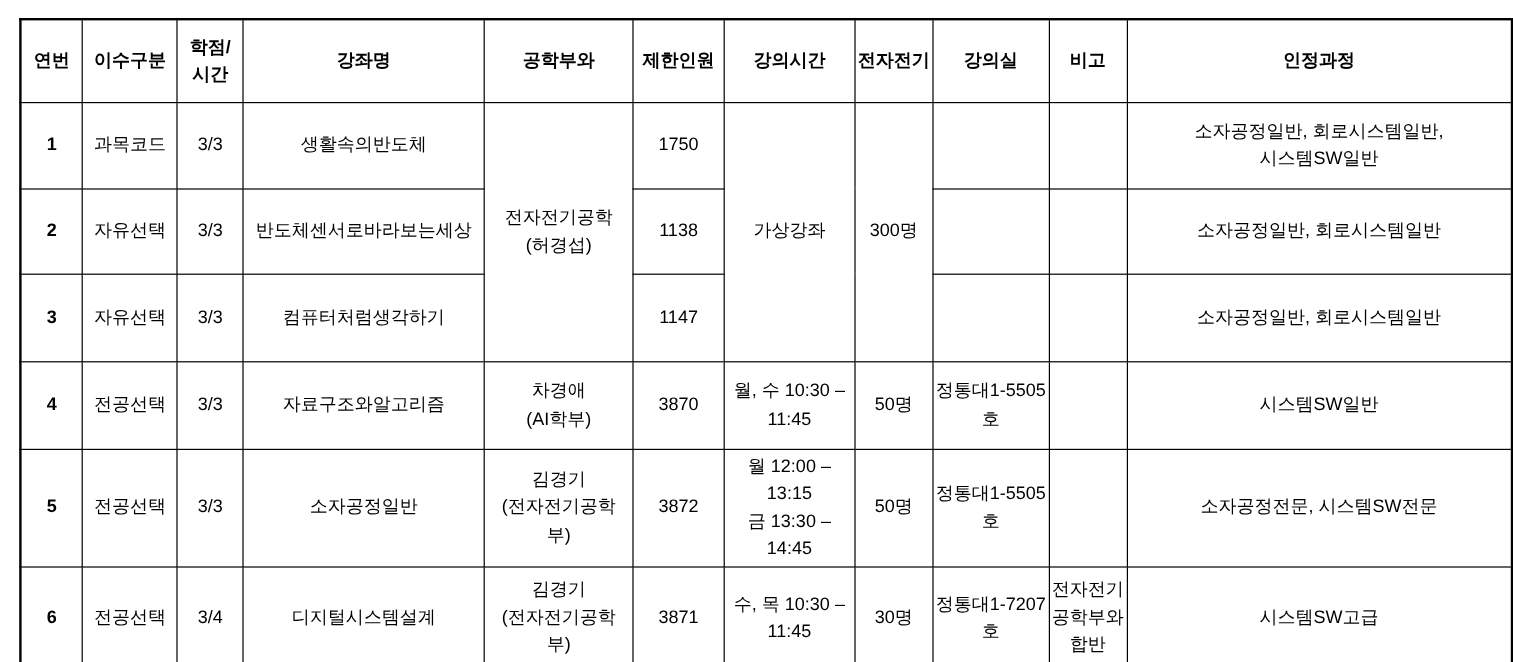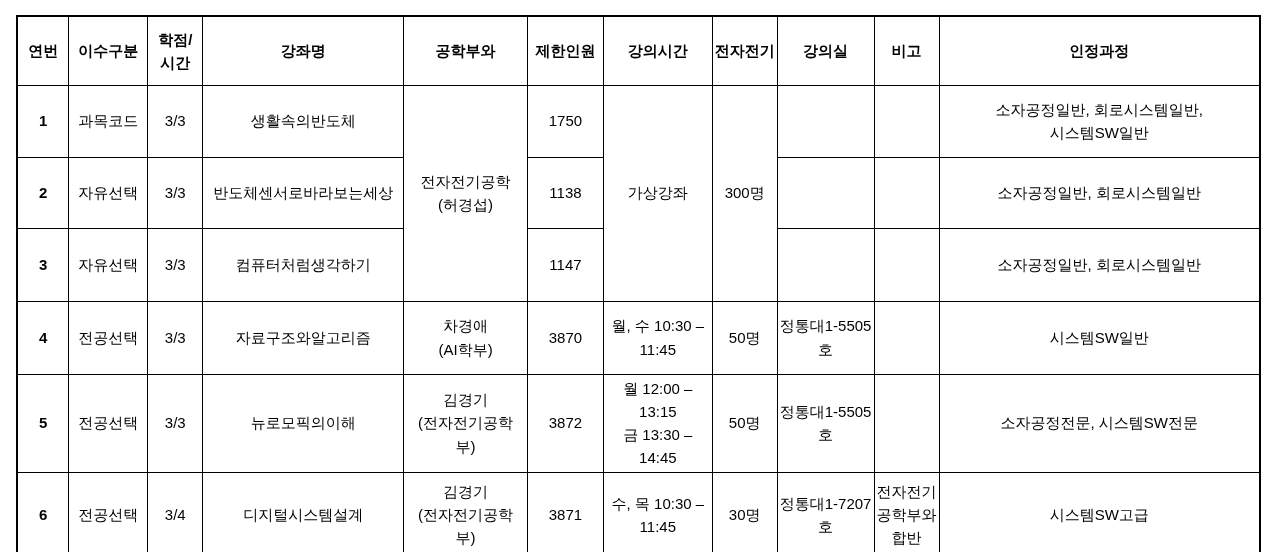--- a/index.html
+++ b/index.html
@@ -124,21 +124,21 @@
           <td>50명</td>
           <td>정통대1-5505
 호</td>
           <td></td>
           <td>시스템SW일반</td>
         </tr>
         <tr style="height: 77px;">
           <td class="num-cell">5</td>
           <td>전공선택</td>
           <td>3/3</td>
-          <td>뉴로모픽의이해</td>
+          <td>소자공정일반</td>
           <td>김경기
 (전자전기공학
 부)</td>
           <td>3872</td>
           <td>월 12:00 – 13:15
 금 13:30 – 14:45</td>
           <td>50명</td>
           <td>정통대1-5505
 호</td>
           <td></td>

